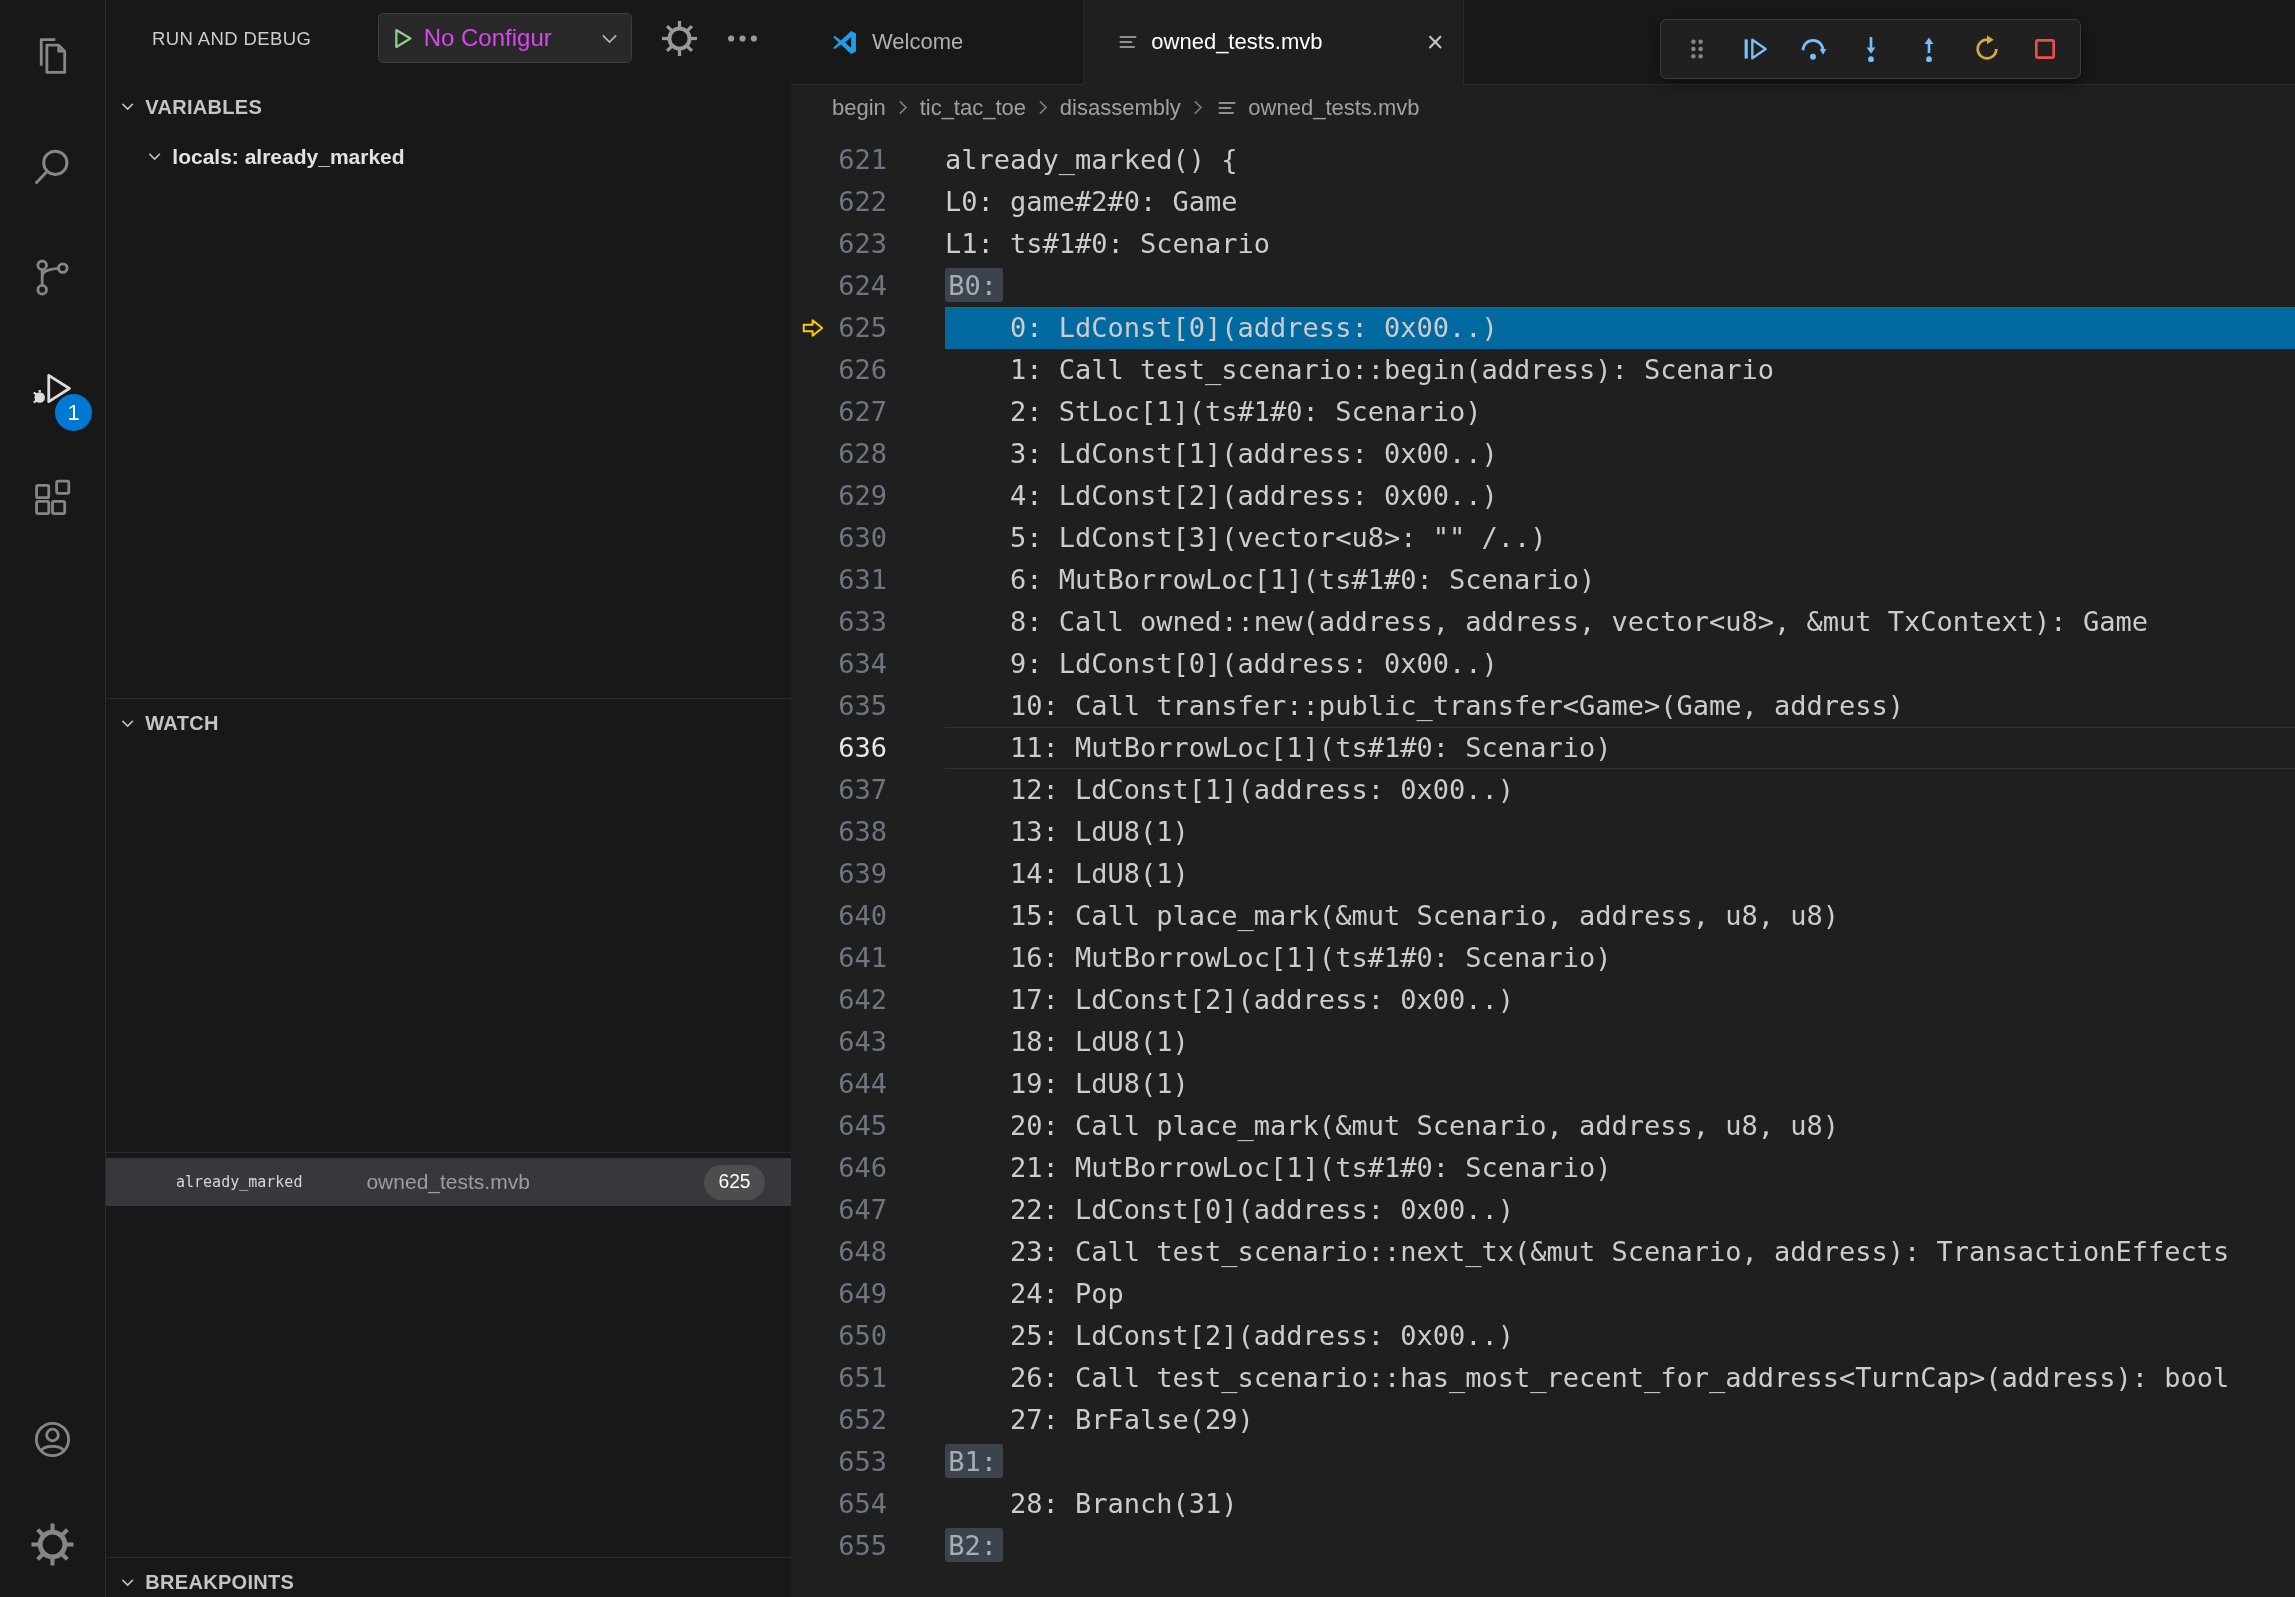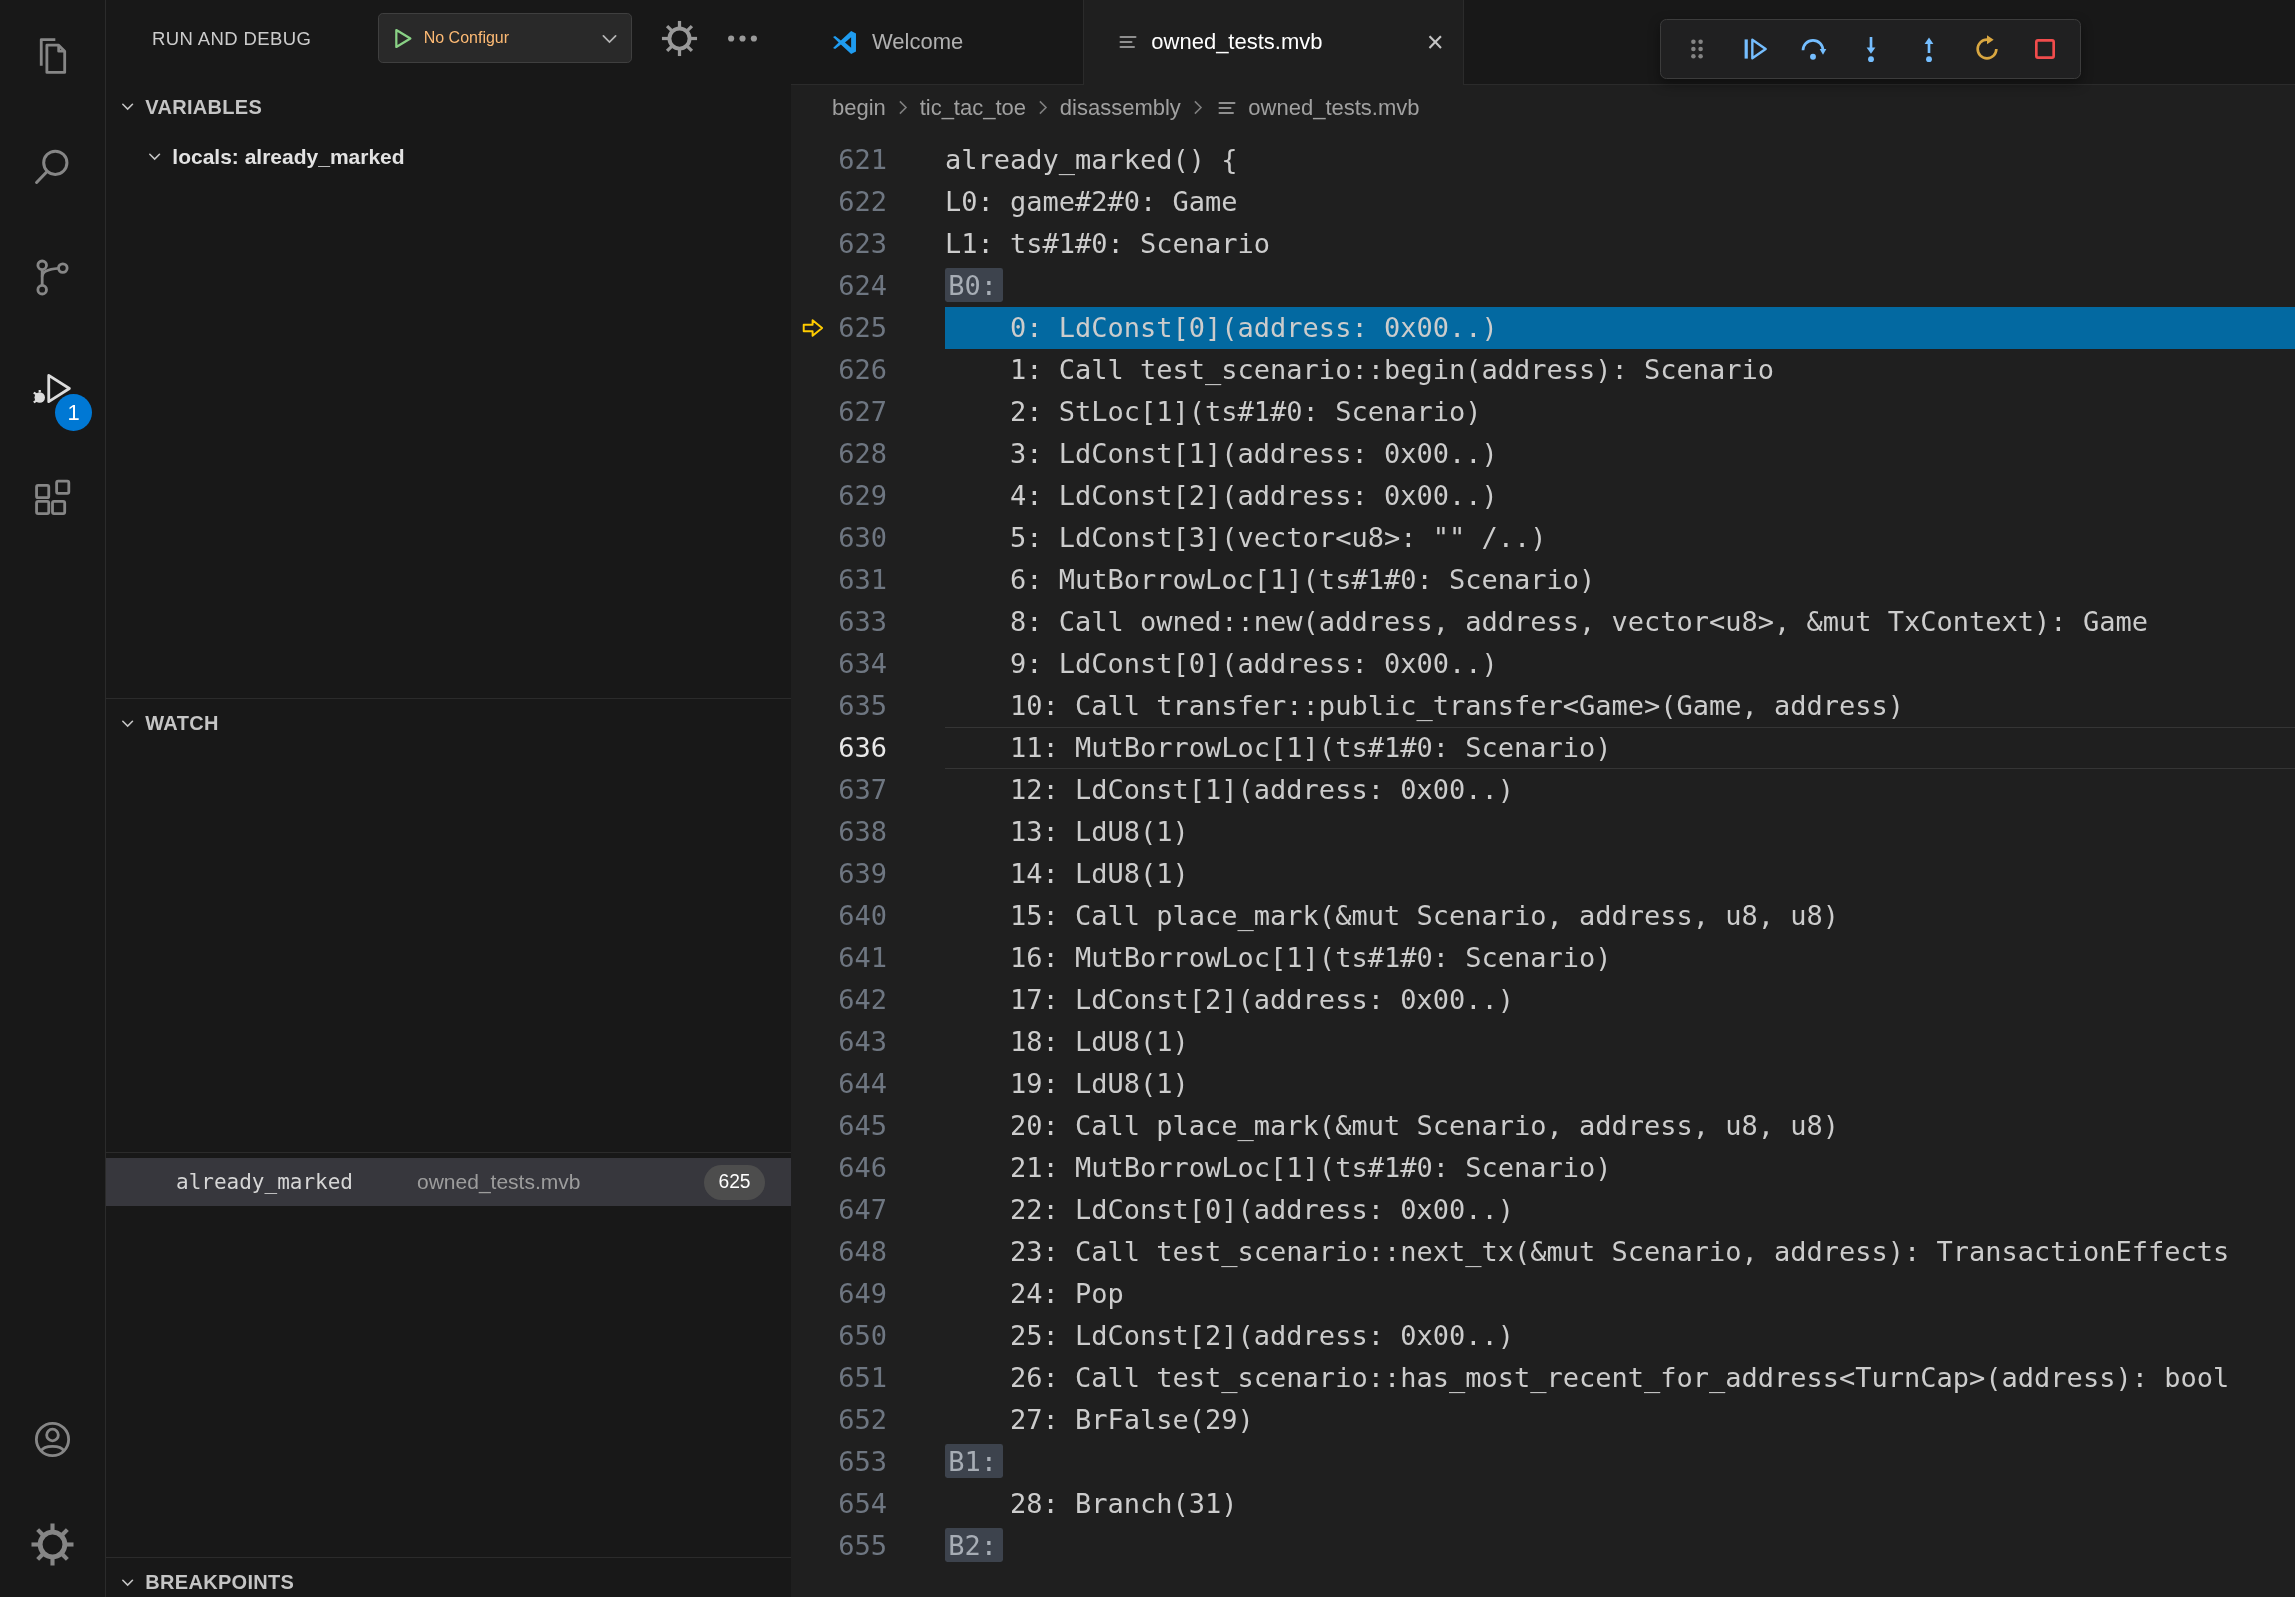--- a/index.html
+++ b/index.html
@@ -19,41 +19,41 @@
             background:#0078d4;color:#fff;font-size:22px;display:flex;align-items:center;justify-content:center;}
 
   
   .sidebar{position:absolute;left:105px;top:0;width:686px;height:1597px;background:#181818;}
   .sb-header{position:absolute;left:0;top:0;width:100%;height:77px;display:flex;align-items:center;}
   .sb-title{margin-left:47px;font-size:18.5px;letter-spacing:0.4px;color:#cccccc;font-weight:500;white-space:nowrap;}
   .cfg{position:absolute;left:273px;top:13px;height:50px;width:254px;box-sizing:border-box;
        background:#292929;border:0.8px solid #3f3f3f;border-radius:4.8px;display:flex;align-items:center;
        padding:0 11.3px 0 9.7px;gap:8px;cursor:pointer;}
   .cfg svg.play{width:27px;height:27px;flex:none;}
-  .cfg-label{font-size:16px;color:#fdba74;white-space:nowrap;overflow:hidden;flex:1;}
+  .cfg-label{font-size:24px;color:#d946ef;white-space:nowrap;overflow:hidden;flex:1;}
   .cfg svg.chev{width:21px;height:21px;flex:none;color:#b5b5b5;}
   .sb-gear{position:absolute;left:555px;top:19.3px;width:39px;height:39px;color:#9a9a9a;cursor:pointer;}
   .sb-dots{position:absolute;left:618px;top:19.3px;width:39px;height:39px;color:#9a9a9a;cursor:pointer;}
 
   .sec-header{position:absolute;left:0;width:100%;height:50px;display:flex;align-items:center;
               padding-left:13px;box-sizing:border-box;cursor:pointer;}
   .sec-header .chev{width:19.3px;height:19.3px;color:#c5c5c5;flex:none;}
   .sec-label{margin-left:8px;font-size:20px;font-weight:700;letter-spacing:0.3px;color:#c5c5c5;}
   .sec-line{border-top:0.8px solid #2b2b2b;}
   .var-header{top:82px;}
   .locals-row{position:absolute;left:0;top:132px;width:100%;height:50px;display:flex;align-items:center;
               padding-left:40px;box-sizing:border-box;cursor:pointer;}
   .locals-row .chev{width:19.3px;height:19.3px;color:#c5c5c5;flex:none;}
   .locals-label{margin-left:8px;font-size:21px;font-weight:700;color:#e2e2e2;}
   .watch-header{top:698px;}
   .cs-header{top:1152px;}
   .cs-status{margin-left:auto;margin-right:26px;font-size:17px;font-weight:700;color:#e6e6e6;}
   .frame-row{position:absolute;left:0;top:1158px;width:100%;height:48px;background:#37373d;
              display:flex;align-items:center;box-sizing:border-box;padding-left:71px;cursor:pointer;}
-  .frame-name{font-family:"DejaVu Sans Mono","Liberation Mono",monospace;font-size:21px;color:#d6d6d6;}
+  .frame-name{font-family:"DejaVu Sans Mono","Liberation Mono",monospace;font-size:15px;color:#d6d6d6;}
   .frame-file{margin-left:64px;font-size:21px;color:#9d9d9d;}
   .frame-badge{margin-left:auto;margin-right:26px;min-width:61px;height:35px;border-radius:17.7px;
                background:#4d4d4d;color:#fff;font-size:19.3px;display:flex;align-items:center;justify-content:center;}
   .bp-header{top:1557px;}
 
   
   .editor{position:absolute;left:791px;top:0;right:0;height:1597px;background:#1f1f1f;}
   .tab-bar{position:relative;height:84px;background:#181818;border-bottom:0.8px solid #2b2b2b;
            display:flex;align-items:stretch;}
   .tab{display:flex;align-items:center;box-sizing:border-box;border-right:0.8px solid #2b2b2b;

